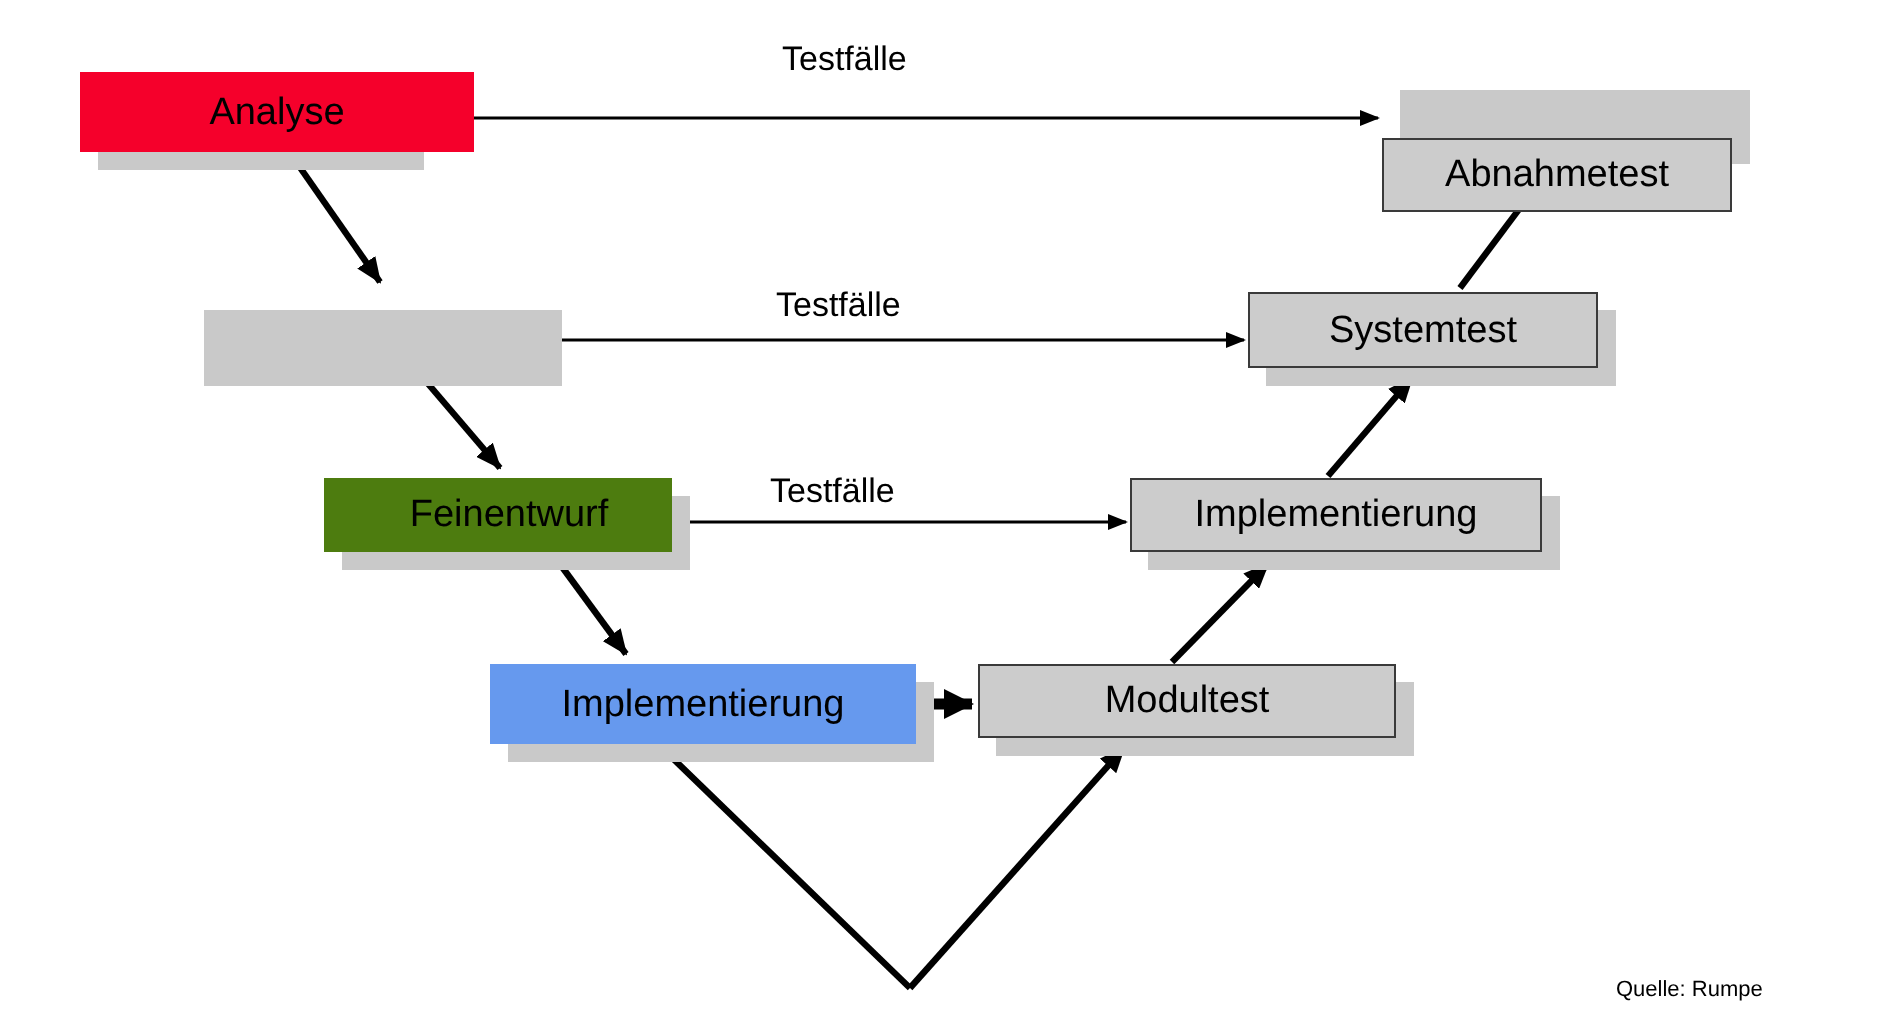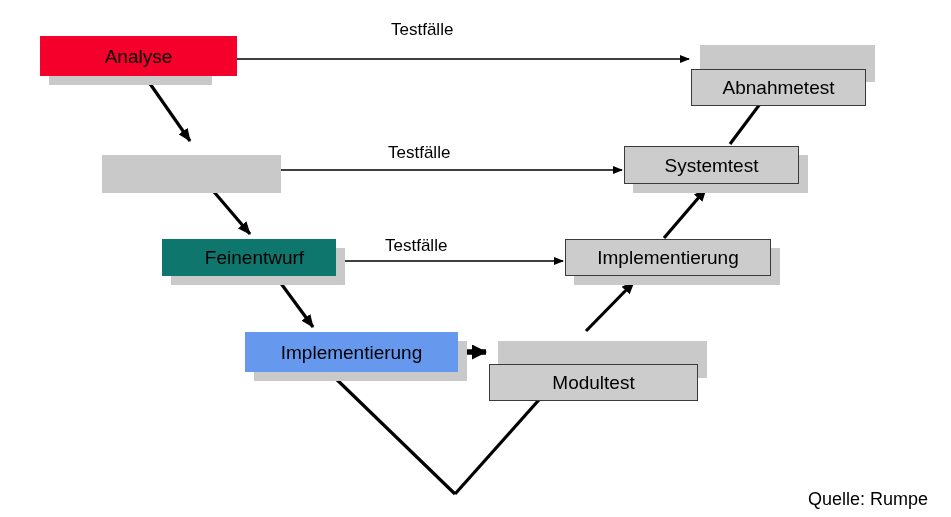--- a/index.html
+++ b/index.html
@@ -51,21 +51,21 @@
   .edge-label {
     position: absolute;
     font-size: 17px;
     line-height: 1;
     color: #000000;
     white-space: nowrap;
     z-index: 4;
   }
   .source-note {
     position: absolute;
-    font-size: 18px;
+    font-size: 11px;
     line-height: 1;
     color: #000000;
     white-space: nowrap;
     z-index: 4;
   }
 </style>
 </head>
 <body>
 
 <div id="canvas">
@@ -116,41 +116,41 @@
     <line x1="330" y1="373" x2="455" y2="494" stroke="#000000" stroke-width="3.2"></line>
 
     <line x1="455" y1="494" x2="562" y2="374" stroke="#000000" stroke-width="3.2" marker-end="url(#arrowMed)"></line>
   </svg>
 
   <div class="node phase" style="left:40px; top:36px; width:197px; height:40px; background:#F5002B;">
     <span>Analyse</span>
   </div>
 
 
-  <div class="node phase" style="left:162px; top:239px; width:174px; height:37px; background:#0f766e;padding-left:11px;">
+  <div class="node phase" style="left:162px; top:239px; width:174px; height:37px; background:#4d7c0f;padding-left:11px;">
     <span>Feinentwurf</span>
   </div>
 
   <div class="node phase" style="left:245px; top:332px; width:213px; height:40px; background:#6699EE;">
     <span>Implementierung</span>
   </div>
 
   <div class="node test" style="left:691px; top:36px; width:175px; height:37px;margin-top:33px;">
     <span>Abnahmetest</span>
   </div>
 
   <div class="node test" style="left:624px; top:146px; width:175px; height:38px;">
     <span>Systemtest</span>
   </div>
 
   <div class="node test" style="left:565px; top:239px; width:206px; height:37px;">
     <span>Implementierung</span>
   </div>
 
-  <div class="node test" style="left:489px; top:332px; width:209px; height:37px;margin-top:32px;">
+  <div class="node test" style="left:489px; top:332px; width:209px; height:37px;">
     <span>Modultest</span>
   </div>
 
   <div class="edge-label" style="left:391px; top:21px;">Testfälle</div>
   <div class="edge-label" style="left:388px; top:144px;">Testfälle</div>
   <div class="edge-label" style="left:385px; top:237px;">Testfälle</div>
 
   <div class="source-note" style="left:808px; top:490px;">Quelle: Rumpe</div>
 
 </div>

